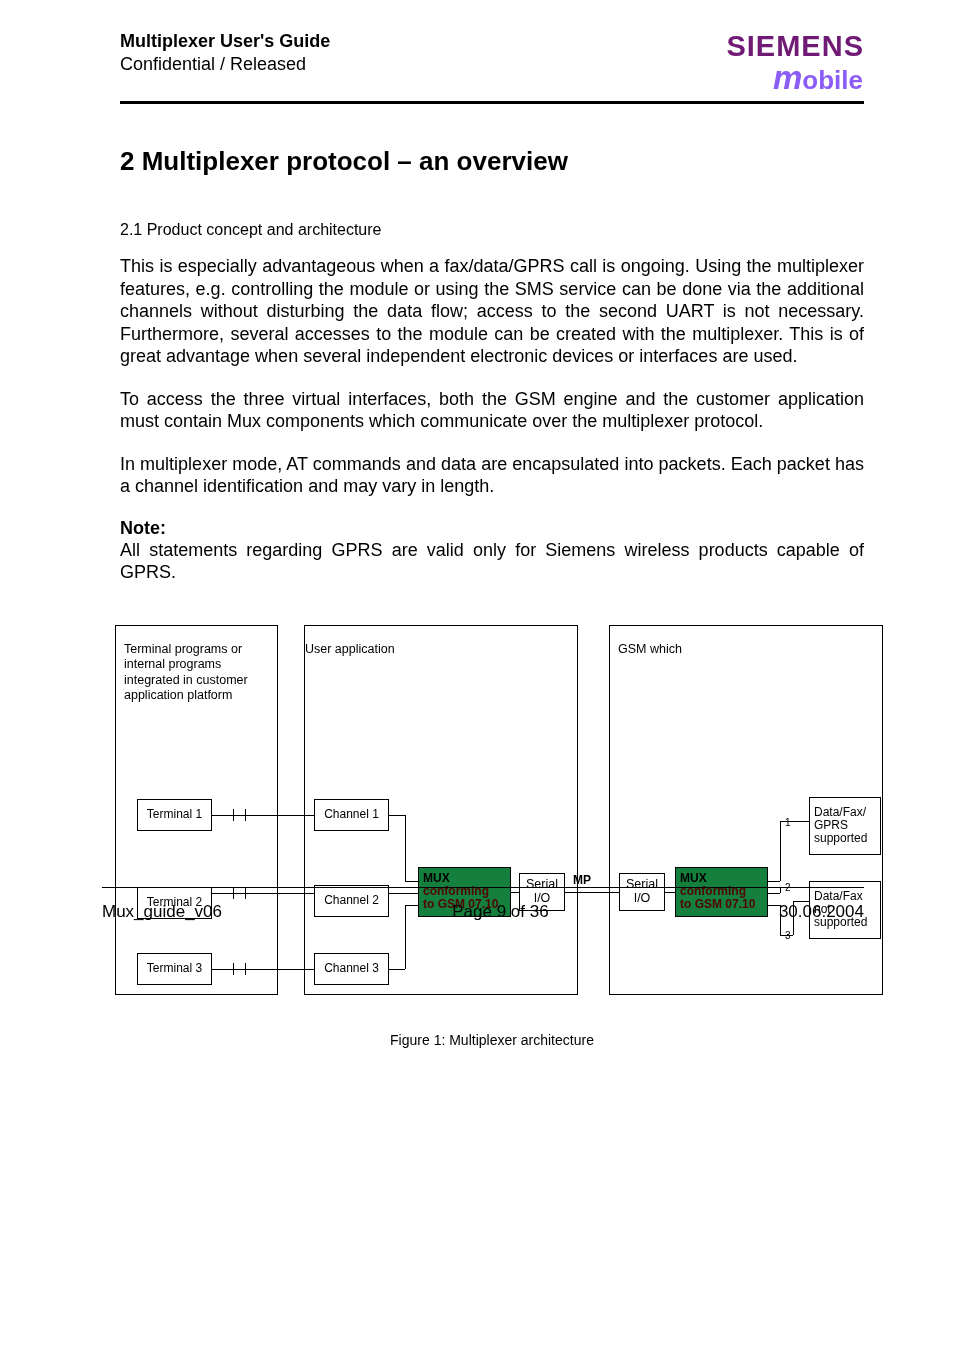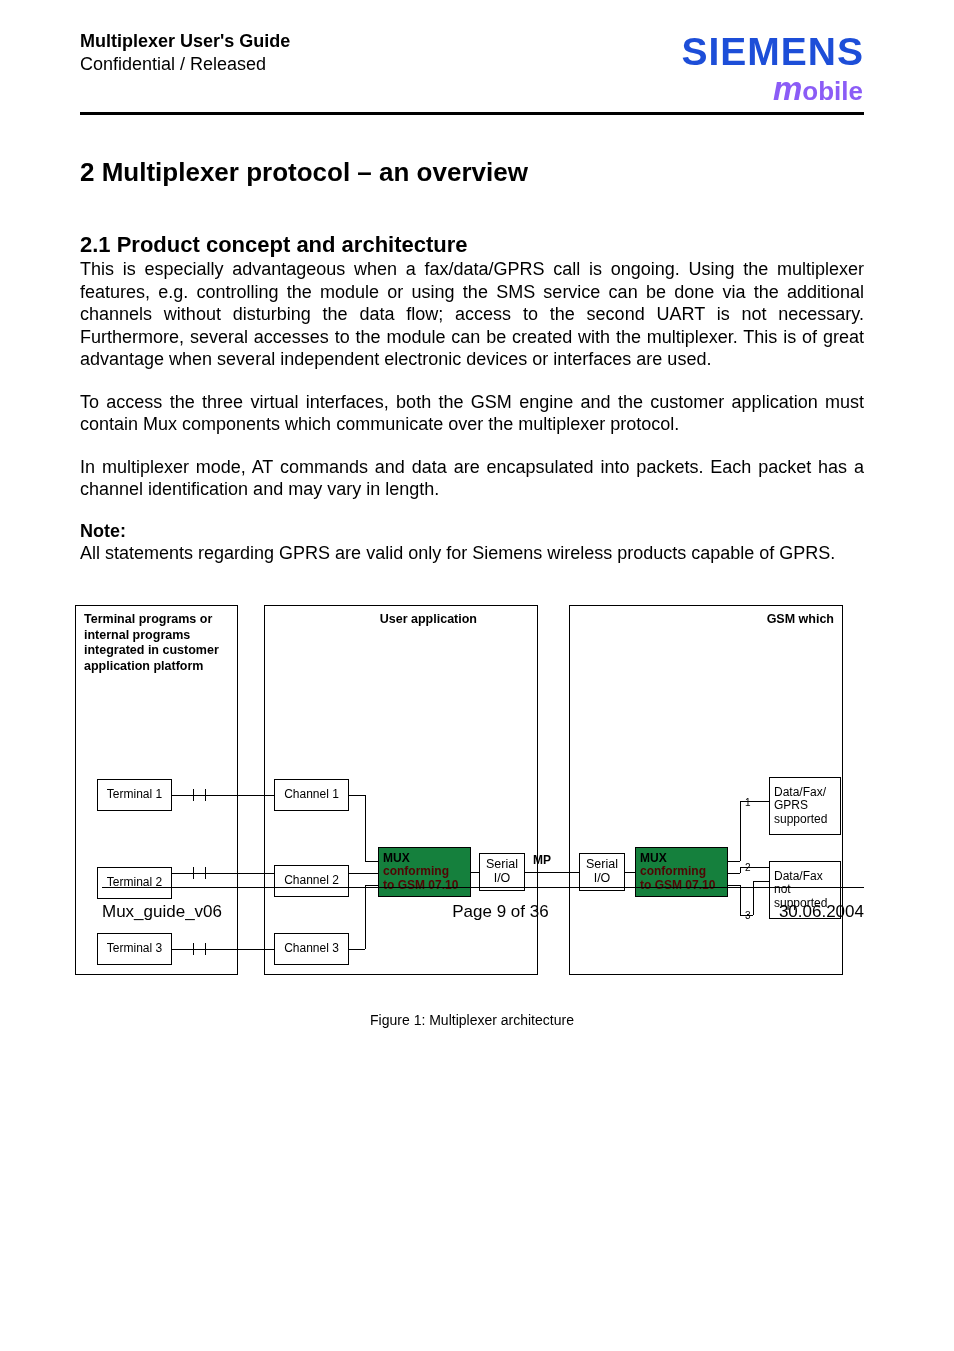--- a/index.html
+++ b/index.html
@@ -10,42 +10,42 @@
     height: 1351px;
     font-family: Arial, Helvetica, sans-serif;
     color: #000;
     background: #fff;
     position: relative;
   }
   .page {
     position: relative;
     width: 954px;
     height: 952px;
-    padding: 30px 90px 0 80px;
+    padding: 30px 90px 0 120px;
     box-sizing: border-box;
   }
   .header-row {
     display: flex;
     justify-content: space-between;
     align-items: flex-start;
   }
   .header-left {
     font-size: 18px;
     line-height: 1.3;
   }
   .header-left .bold { font-weight: bold; }
   .logo {
     text-align: right;
   }
   .logo-siemens {
     font-family: Arial, Helvetica, sans-serif;
     font-weight: 900;
-    font-size: 39px;
+    font-size: 29px;
     letter-spacing: 1px;
-    color: #1d4ed8;
+    color: #701a75;
   }
   .logo-mobile {
     font-family: Arial, Helvetica, sans-serif;
     font-weight: bold;
     font-size: 26px;
     color: #8b5cf6;
     margin-top: -4px;
     padding-right: 1px;
   }
   .logo-mobile .m {
@@ -58,23 +58,23 @@
     border-top: 3px solid #000;
     margin: 4px 0 0 0;
   }
   .h2 {
     font-size: 26px;
     font-weight: bold;
     margin-top: 42px;
     margin-bottom: 44px;
   }
   .h3 {
-    font-size: 22px;
-    font-weight: bold;
-    margin-bottom: 0;
+    font-size: 16px;
+    font-weight: normal;
+    margin-bottom: 16px;
   }
   .body-text {
     font-size: 18px;
     line-height: 1.25;
     text-align: justify;
     margin-bottom: 20px;
   }
   .note-label {
     font-size: 18px;
     font-weight: bold;
@@ -103,29 +103,29 @@
     box-sizing: border-box;
   }
   .big-col {
     position: absolute;
     border: 1.5px solid #000;
     box-sizing: border-box;
     background: #fff;
   }
   .col-label {
     position: absolute;
-    top: 6px;
+    top: 16px;
     font-size: 12.5px;
-    font-weight: bold;
+    font-weight: normal;
     text-align: left;
     line-height: 1.25;
     left: 8px;
     right: 8px;
   }
-  .col-label.center { text-align: right; }
+  .col-label.center { text-align: left; }
   .term-box, .chan-box, .mux-box, .sio-box, .data-box {
     display: flex;
     align-items: center;
     justify-content: center;
     text-align: center;
     line-height: 1.1;
   }
   .mux-box {
     background: #15803d;
     color: #520404;

